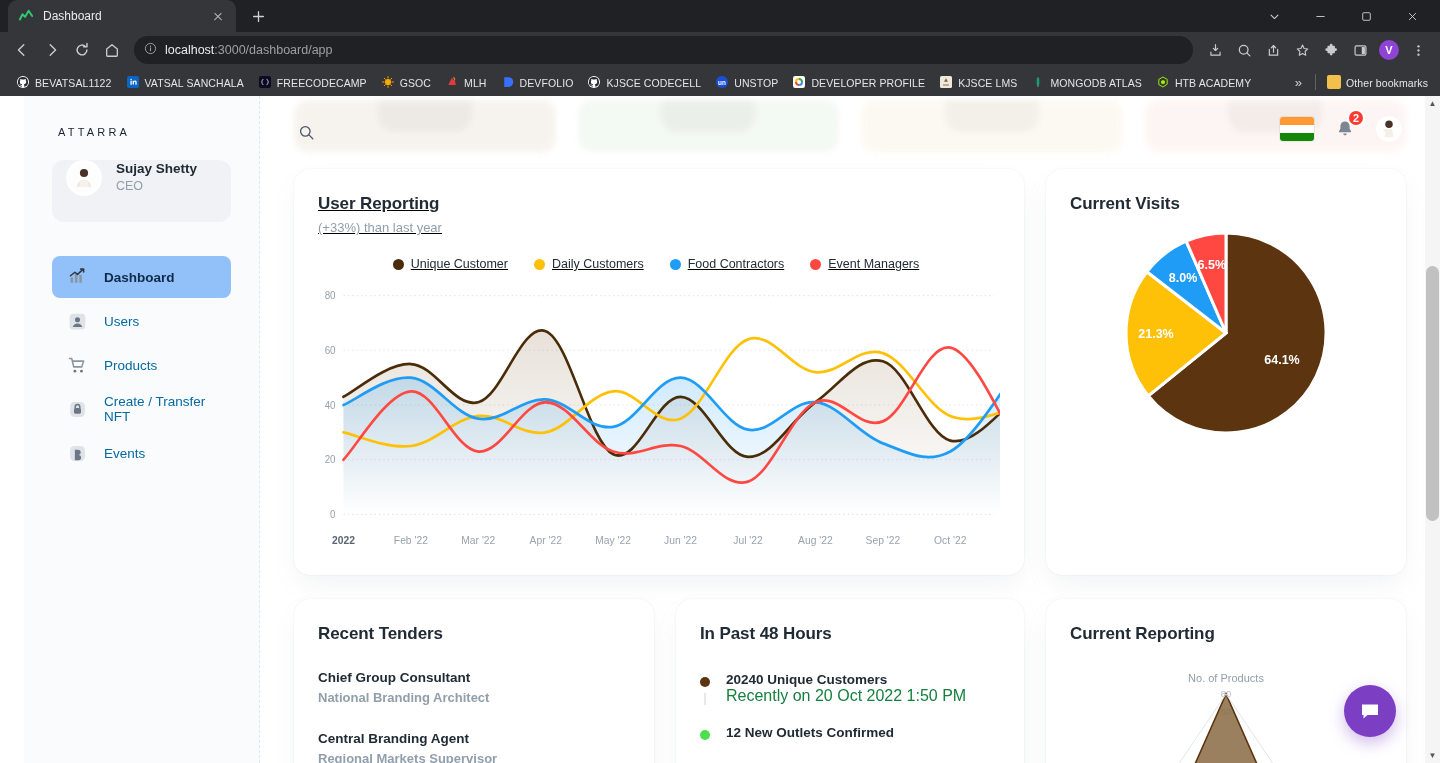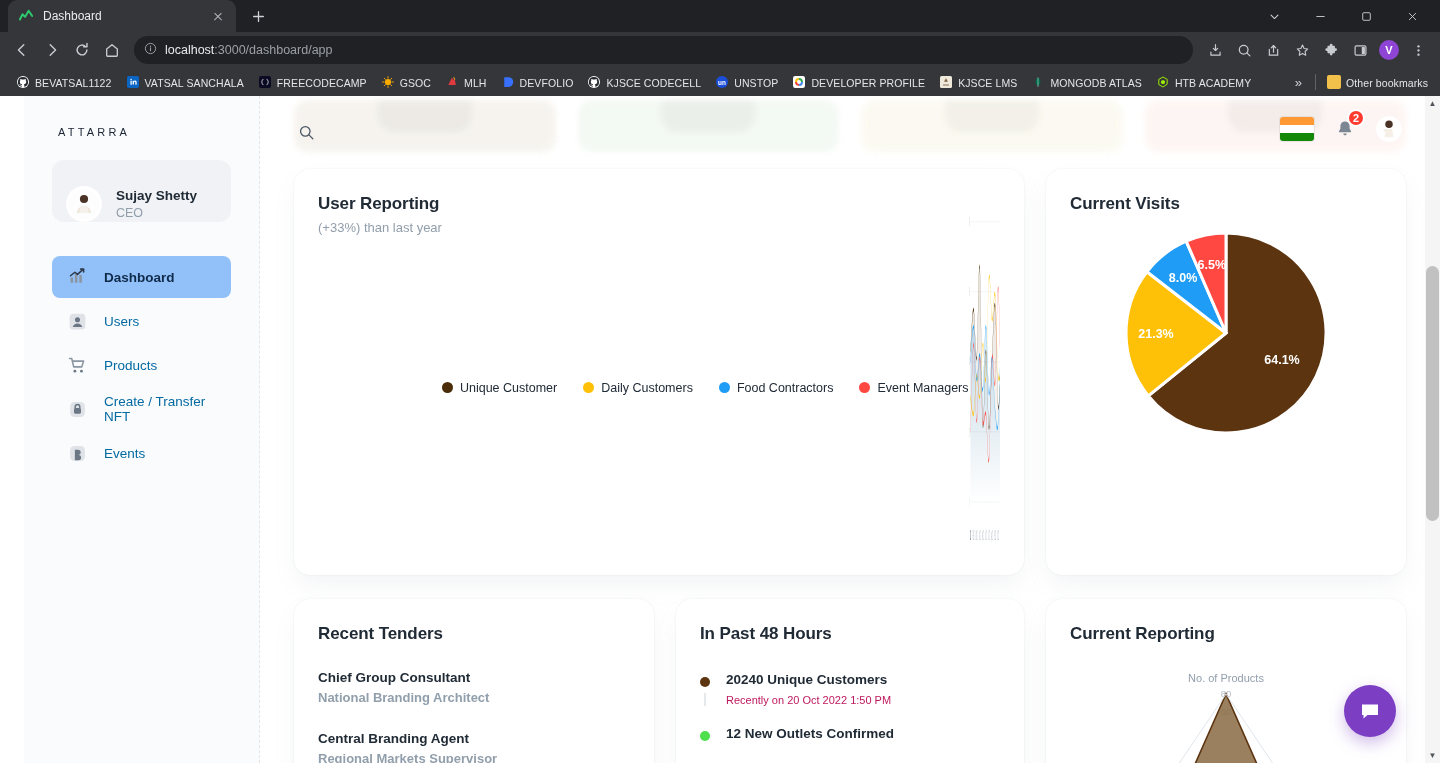--- a/index.html
+++ b/index.html
@@ -77,21 +77,21 @@
   .page { flex: 1; display: flex; background: #ffffff; position: relative; overflow: hidden; }
 
   
   .sidebar {
     width: 236px; flex: none; background: #fafbfc;
     border-right: 1px dashed #e3e6ea; padding: 0 28px; position: relative; margin-left: 24px;
   }
   .logo { margin: 30px 0 0 6px; font-size: 11px; letter-spacing: 3.2px; color: #1b2434; font-weight: 400; }
   .profile-card {
     margin-top: 22px; background: #f0f2f5; border-radius: 12px;
-    height: 62px; display: flex; align-items: flex-end; gap: 14px; padding: 0 14px;
+    height: 62px; display: flex; align-items: flex-start; gap: 14px; padding: 0 14px;
   }
   .pf-avatar {
     width: 36px; height: 36px; border-radius: 50%; background: #fff; flex: none;
     display: flex; align-items: center; justify-content: center; font-size: 20px; overflow: hidden;
   }
   .pf-name { font-size: 13.5px; color: #212b36; font-weight: 600; line-height: 1.35; }
   .pf-role { font-size: 12.5px; color: #919eab; line-height: 1.35; }
 
   .nav { margin-top: 34px; }
   .nav-item {
@@ -122,21 +122,21 @@
   }
 
   .grid-top { display: flex; gap: 22px; margin-top: 17px; }
   .card {
     background: #fff; border-radius: 16px;
     box-shadow: 0 0 2px rgba(145,158,171,.2), 0 12px 24px -4px rgba(145,158,171,.12);
   }
   .card-title { font-size: 17px; font-weight: 700; color: #212b36; letter-spacing: -.1px; }
   .card-sub { font-size: 13px; color: #919eab; margin-top: 6px; }
 
-  .chart-card { flex: 1; padding: 25px 24px 16px 18px; height: 406px; display: flex; flex-direction: row; }
+  .chart-card { flex: 1; padding: 25px 24px 16px 18px; height: 406px; display: flex; flex-direction: column; text-decoration: underline; }
   .chart-head { padding-left: 6px; }
   .legend { display: flex; justify-content: center; gap: 26px; margin-top: 22px; }
   .legend-item { display: flex; align-items: center; gap: 7px; }
   .legend-dot { width: 11px; height: 11px; border-radius: 50%; flex: none; }
   .legend-text { font-size: 12.5px; color: #212b36; }
   .plot-wrap { flex: 1; position: relative; margin-top: 14px; }
   .plot-wrap svg { display: block; width: 100%; height: 100%; }
 
   .pie-card { width: 360px; flex: none; padding: 25px 24px; height: 406px; }
   .pie-wrap { margin-top: 14px; display: flex; align-items: center; justify-content: center; }
@@ -150,21 +150,21 @@
   .tender { margin-top: 26px; }
   .tender-title { font-size: 13.5px; font-weight: 700; color: #212b36; }
   .tender-sub { font-size: 13px; color: #919eab; margin-top: 5px; font-weight: bold; }
 
   .timeline { margin-top: 28px; position: relative; }
   .tl-item { display: flex; gap: 16px; position: relative; padding-bottom: 20px; }
   .tl-rail { width: 10px; flex: none; display: flex; flex-direction: column; align-items: center; }
   .tl-dot { width: 10px; height: 10px; border-radius: 50%; margin-top: 5px; flex: none; }
   .tl-line { width: 2px; flex: 1; background: #e6e9ec; margin-top: 6px; }
   .tl-title { font-size: 13.5px; font-weight: 700; color: #212b36; }
-  .tl-time { font-size: 11px; color: #be185d; margin-top: 7px; }
+  .tl-time { font-size: 16px; color: #15803d; }
 
   .radar-wrap { margin-top: 26px; display: flex; justify-content: center; }
 
   
   .pscroll { position: absolute; right: 0; top: 0; width: 15px; height: 100%; background: #f5f5f5; }
   .pscroll .arrow { position: absolute; left: 0; width: 15px; height: 15px; display: flex; align-items: center; justify-content: center; color: #50555c; font-size: 8px; }
   .pscroll .arrow.up { top: 0; }
   .pscroll .arrow.down { bottom: 0; }
   .pscroll .thumb { position: absolute; left: 1px; width: 13px; top: 170px; height: 255px; background: #c1c1c1; border-radius: 7px; }
 

